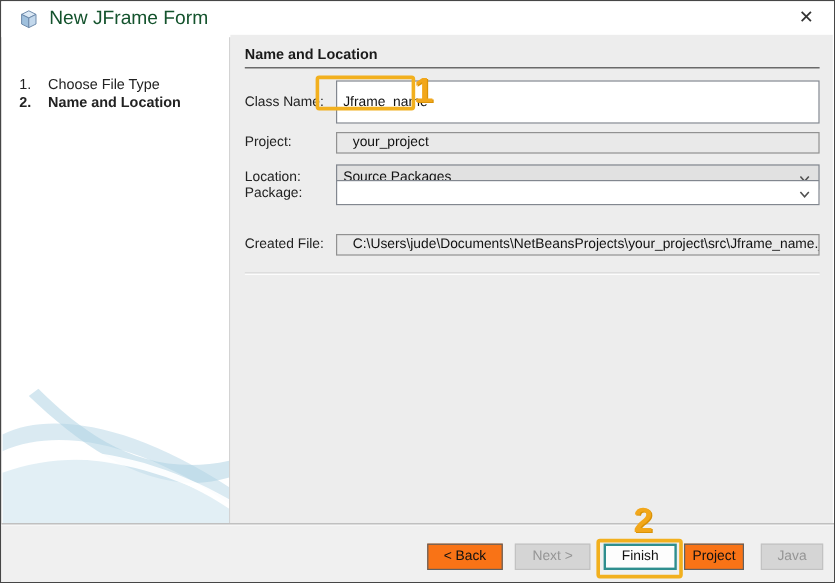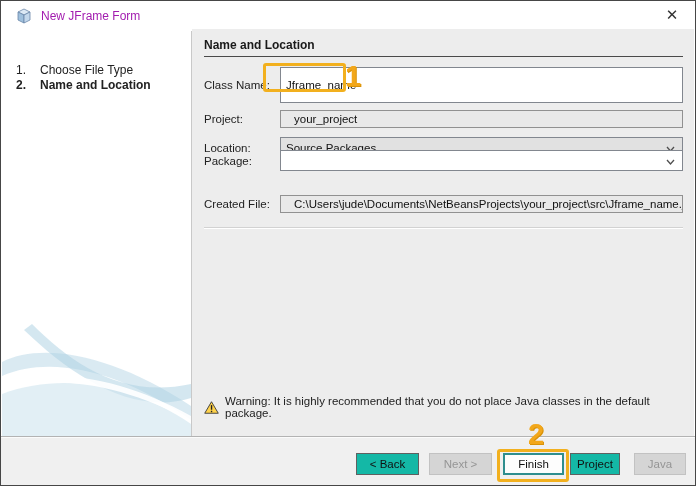--- a/index.html
+++ b/index.html
@@ -5,21 +5,21 @@
   * { margin:0; padding:0; box-sizing:border-box; }
   html,body { background:#9a9a9a; font-family:"Liberation Sans", sans-serif; }
   .window {
     position:relative; width:696px; height:486px; background:#ffffff;
     border:1px solid #464646; overflow:hidden;
     font-size:12px; color:#1a1a1a;
   }
   
   .titlebar { position:absolute; left:0; top:0; width:100%; height:30px; background:#ffffff; }
   .titlebar .app-icon { position:absolute; left:15px; top:7px; width:16px; height:16px; }
-  .titlebar .title { position:absolute; left:40px; top:0; line-height:30px; font-size:12px; color:#a21caf; }
+  .titlebar .title { position:absolute; left:40px; top:0; line-height:30px; font-size:16px; color:#14532d; }
   .close-btn {
     position:absolute; right:2px; top:0; width:42px; height:28px; text-align:center;
     line-height:28px; font-size:15px; color:#333; cursor:pointer;
   }
   
   .sidebar { position:absolute; left:1px; top:30px; width:190px; bottom:49px; background:#ffffff; border-right:1px solid #c9c9c9; }
   .steps-header { position:absolute; left:14px; top:7px; right:8px; font-weight:bold; font-size:12px; padding-bottom:5px; border-bottom:1px solid #3c3c3c; }
   .step-item { position:absolute; left:14px; right:6px; display:flex; font-size:12px; color:#222; }
   .step-item .num { width:24px; }
   .step-item.s1 { top:32px; }
@@ -44,21 +44,21 @@
   .combo { cursor:pointer; }
   .combo-grey { background:#e1e1e1; }
   .chev { position:absolute; right:7px; top:50%; margin-top:-2px; width:9px; height:6px; }
   .etched { position:absolute; left:12px; right:11px; top:198px; height:2px; border-top:1px solid #d2d2d2; border-bottom:1px solid #ffffff; }
   .warning-row { position:absolute; left:12px; right:11px; bottom:17px; display:flex; align-items:center; gap:6px; font-size:11.5px; color:#222; }
   .warn-icon { width:15px; height:13px; flex:0 0 auto; }
   
   .btnbar { position:absolute; left:0; right:0; bottom:0; height:49px; background:#f0f0f0; border-top:1px solid #b3b3b3; box-shadow:inset 0 1px 0 #fbfbfb; }
   .btn {
     position:absolute; top:16px; height:22px; font-size:11.5px; font-family:"Liberation Sans", sans-serif;
-    background:#14b8a6; border:1px solid #606060; color:#111; cursor:pointer; text-align:center;
+    background:#f97316; border:1px solid #606060; color:#111; cursor:pointer; text-align:center;
   }
   .btn:disabled, .btn.disabled { background:#d5d5d5; border-color:#c2c2c2; color:#959595; cursor:default; }
   .btn-back   { left:355px; width:63px; }
   .btn-next   { left:428px; width:63px; }
   .btn-finish { left:502px; width:61px; border:2px solid #2f8e8e; background:#fdfdfd; }
   .btn-cancel { left:569px; width:50px; }
   .btn-help   { left:633px; width:52px; }
   
   .hl-box { position:absolute; border:3px solid #f2b01e; border-radius:3px; pointer-events:none; }
   .hl-class  { left:262px; top:62px;  width:83px; height:29px; }
@@ -135,28 +135,20 @@
       </div>
     </div>
 
     <div class="frow row-created">
       <span class="flabel">Created File:</span>
       <div class="fctrl readonly">C:\Users\jude\Documents\NetBeansProjects\your_project\src\Jframe_name.java</div>
     </div>
 
     <div class="etched"></div>
 
-    <div class="warning-row">
-      <svg class="warn-icon" viewBox="0 0 16 14">
-        <polygon points="8,0.8 15.3,13.2 0.7,13.2" fill="#ffd24a" stroke="#3c3c3c" stroke-width="1"></polygon>
-        <rect x="7.3" y="4.4" width="1.5" height="5" fill="#222"></rect>
-        <rect x="7.3" y="10.5" width="1.5" height="1.6" fill="#222"></rect>
-      </svg>
-      <span>Warning: It is highly recommended that you do not place Java classes in the default package.</span>
-    </div>
   </div>
 
   <div class="btnbar">
     <button class="btn btn-back">&lt; Back</button>
     <button class="btn btn-next disabled">Next &gt;</button>
     <button class="btn btn-finish">Finish</button>
     <button class="btn btn-cancel">Project</button>
     <button class="btn btn-help disabled">Java</button>
   </div>
 

